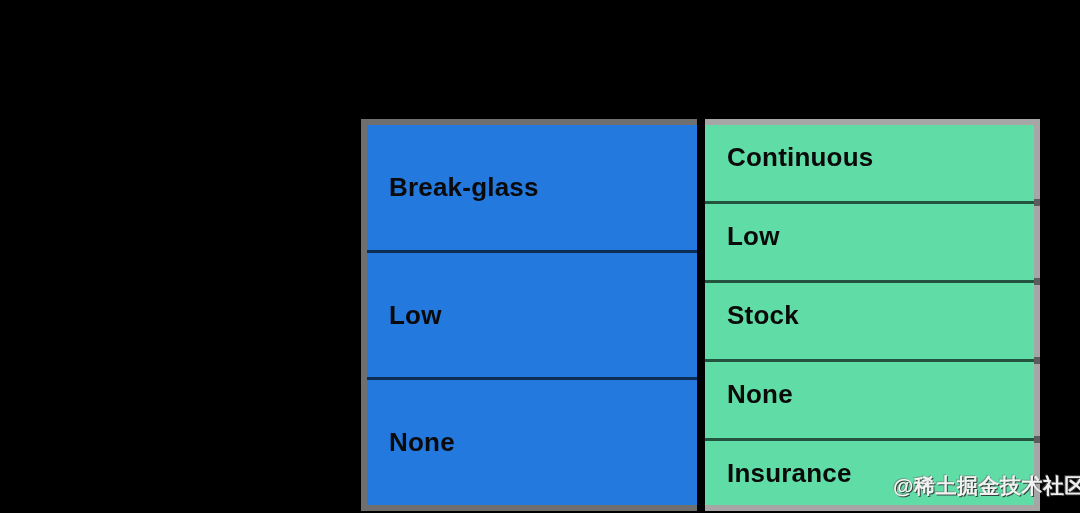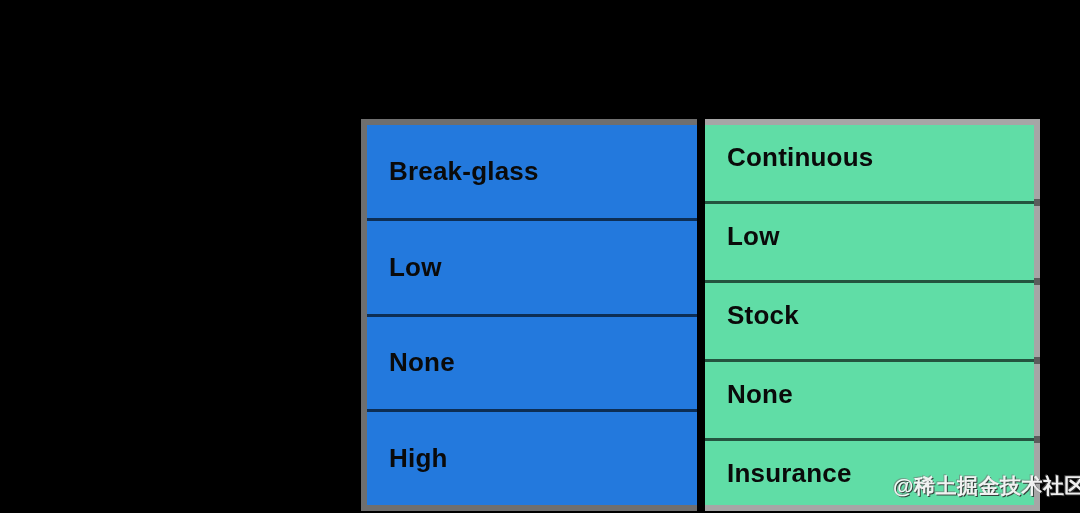--- a/index.html
+++ b/index.html
@@ -104,23 +104,20 @@
     <div class="col col-blue">
       <div class="row">
         <span class="cell">Break-glass</span>
       </div>
       <div class="row">
         <span class="cell">Low</span>
       </div>
       <div class="row">
         <span class="cell">None</span>
       </div>
-      <div class="row">
-        <span class="cell">High</span>
-      </div>
     </div>
 
     <div class="col col-green">
       <div class="row">
         <span class="cell">Continuous</span>
       </div>
       <div class="row">
         <span class="cell">Low</span>
       </div>
       <div class="row">

